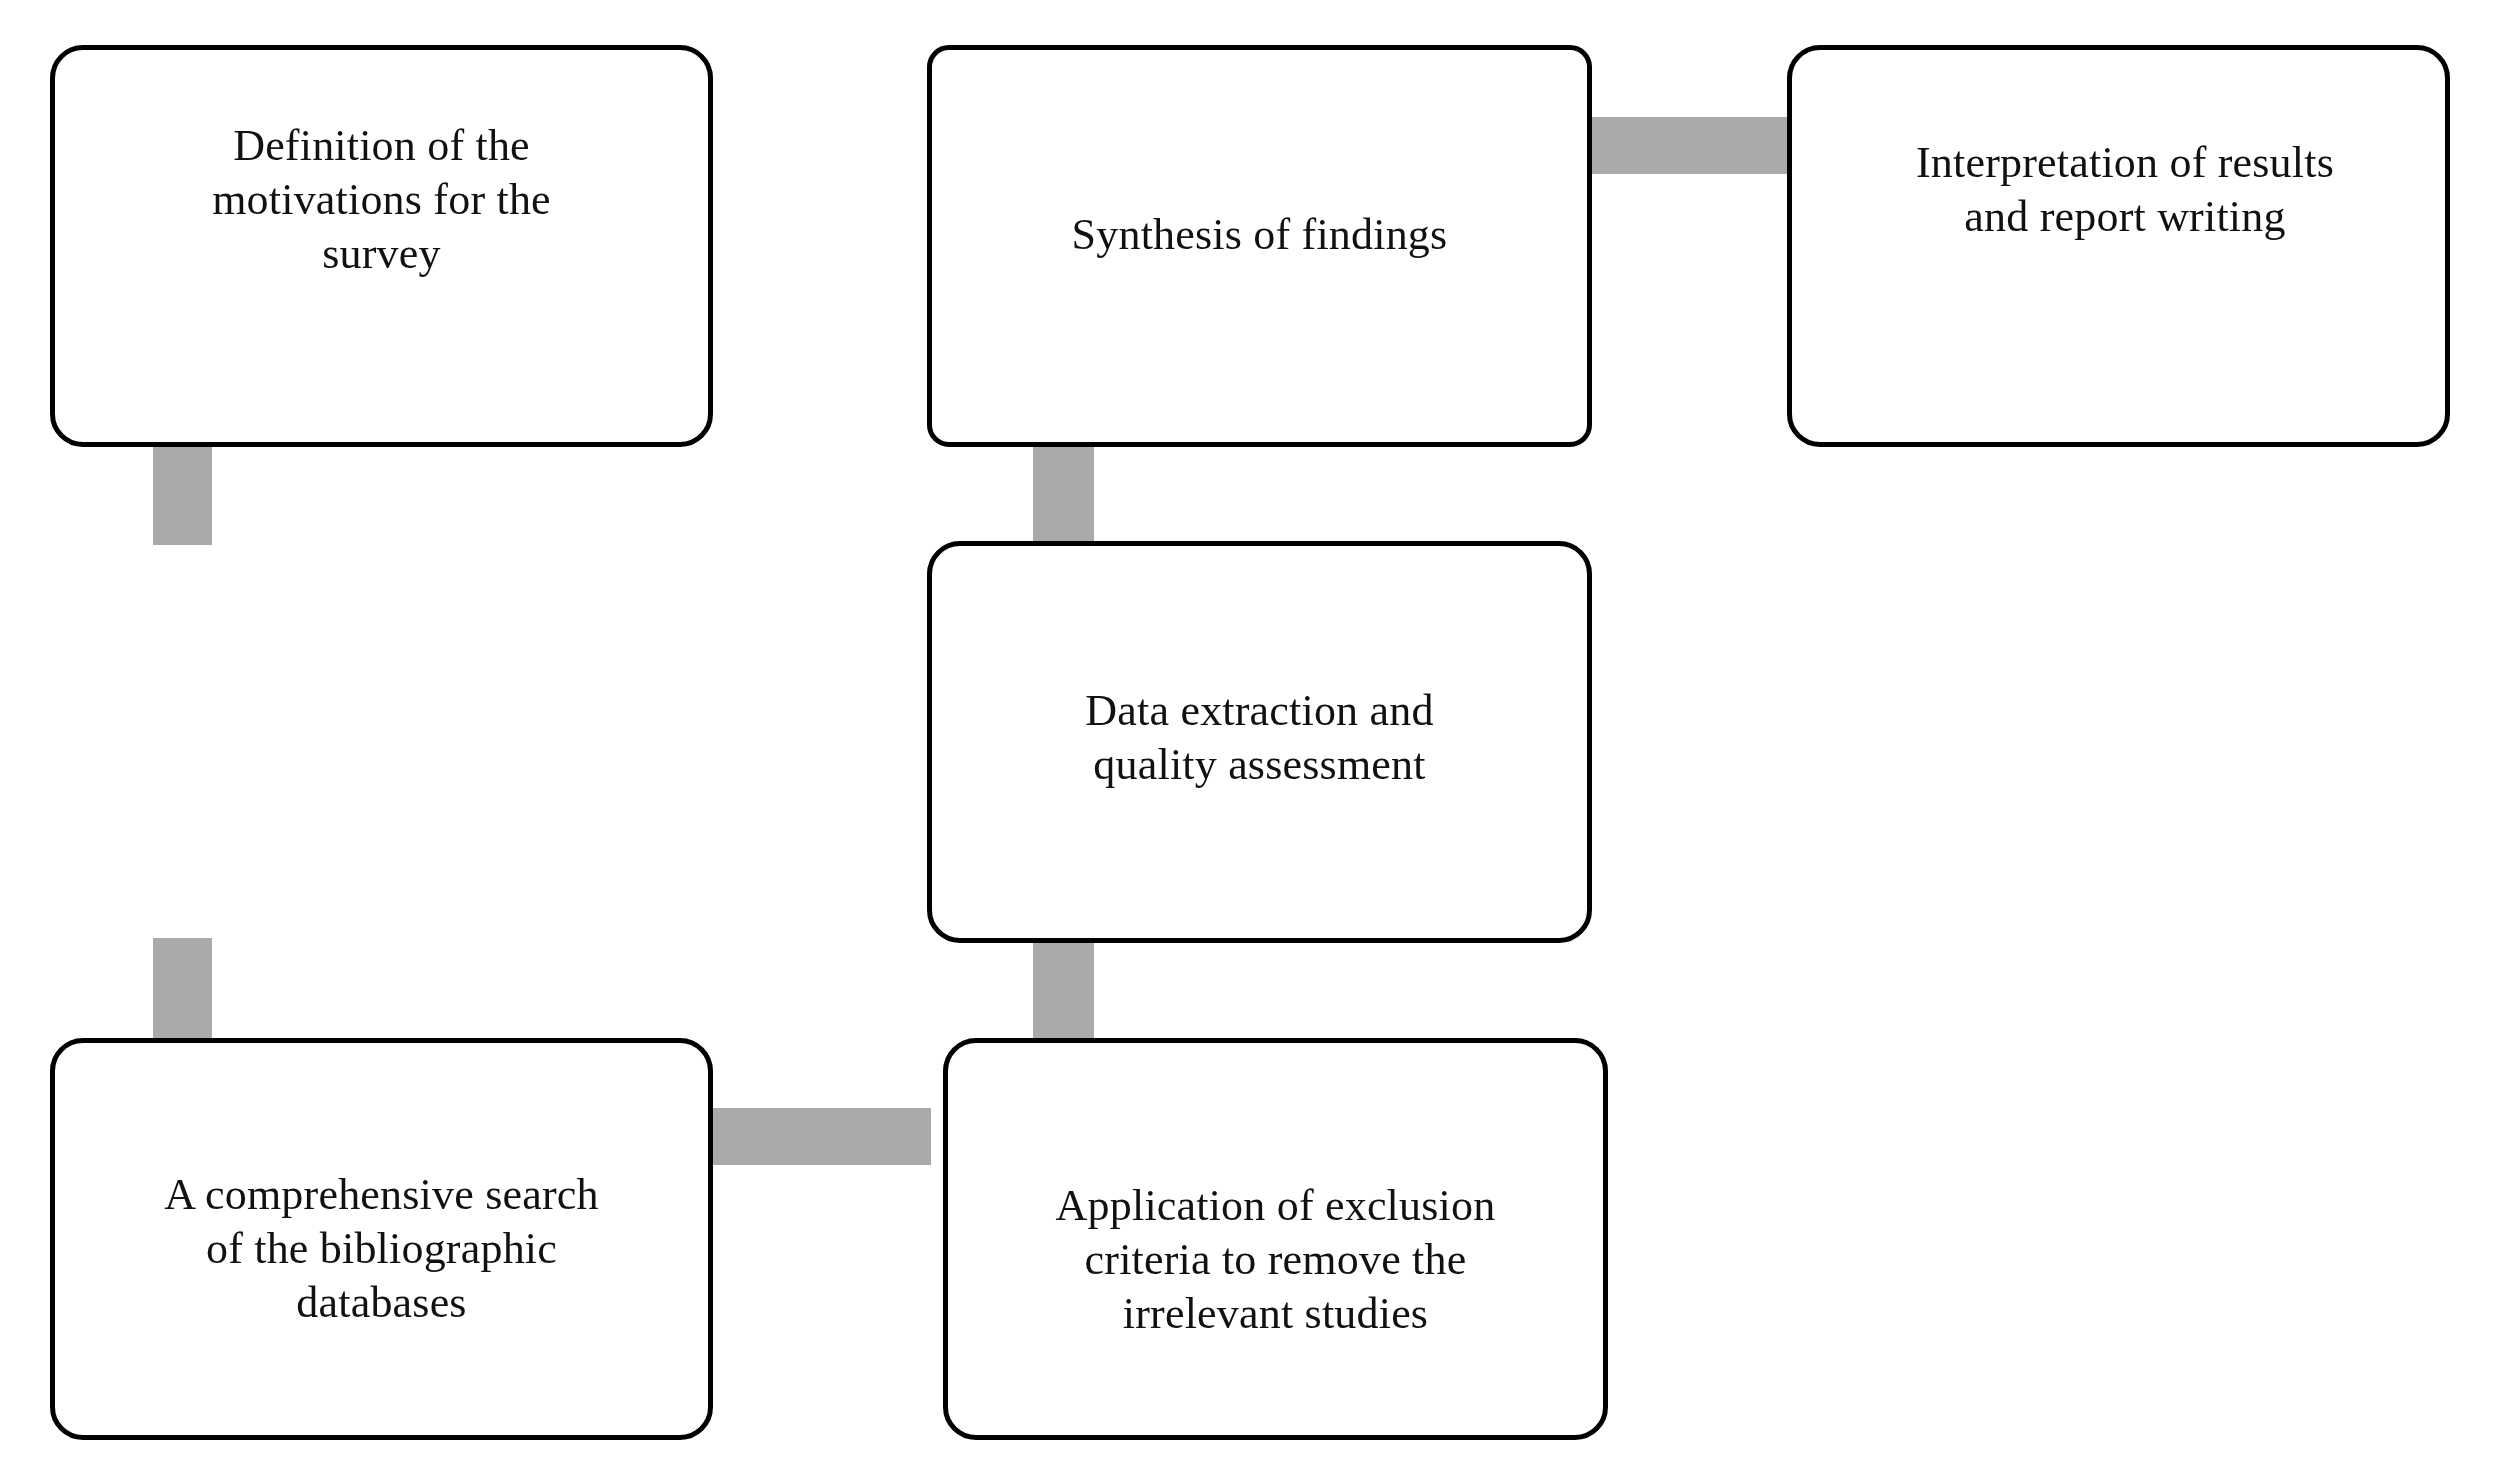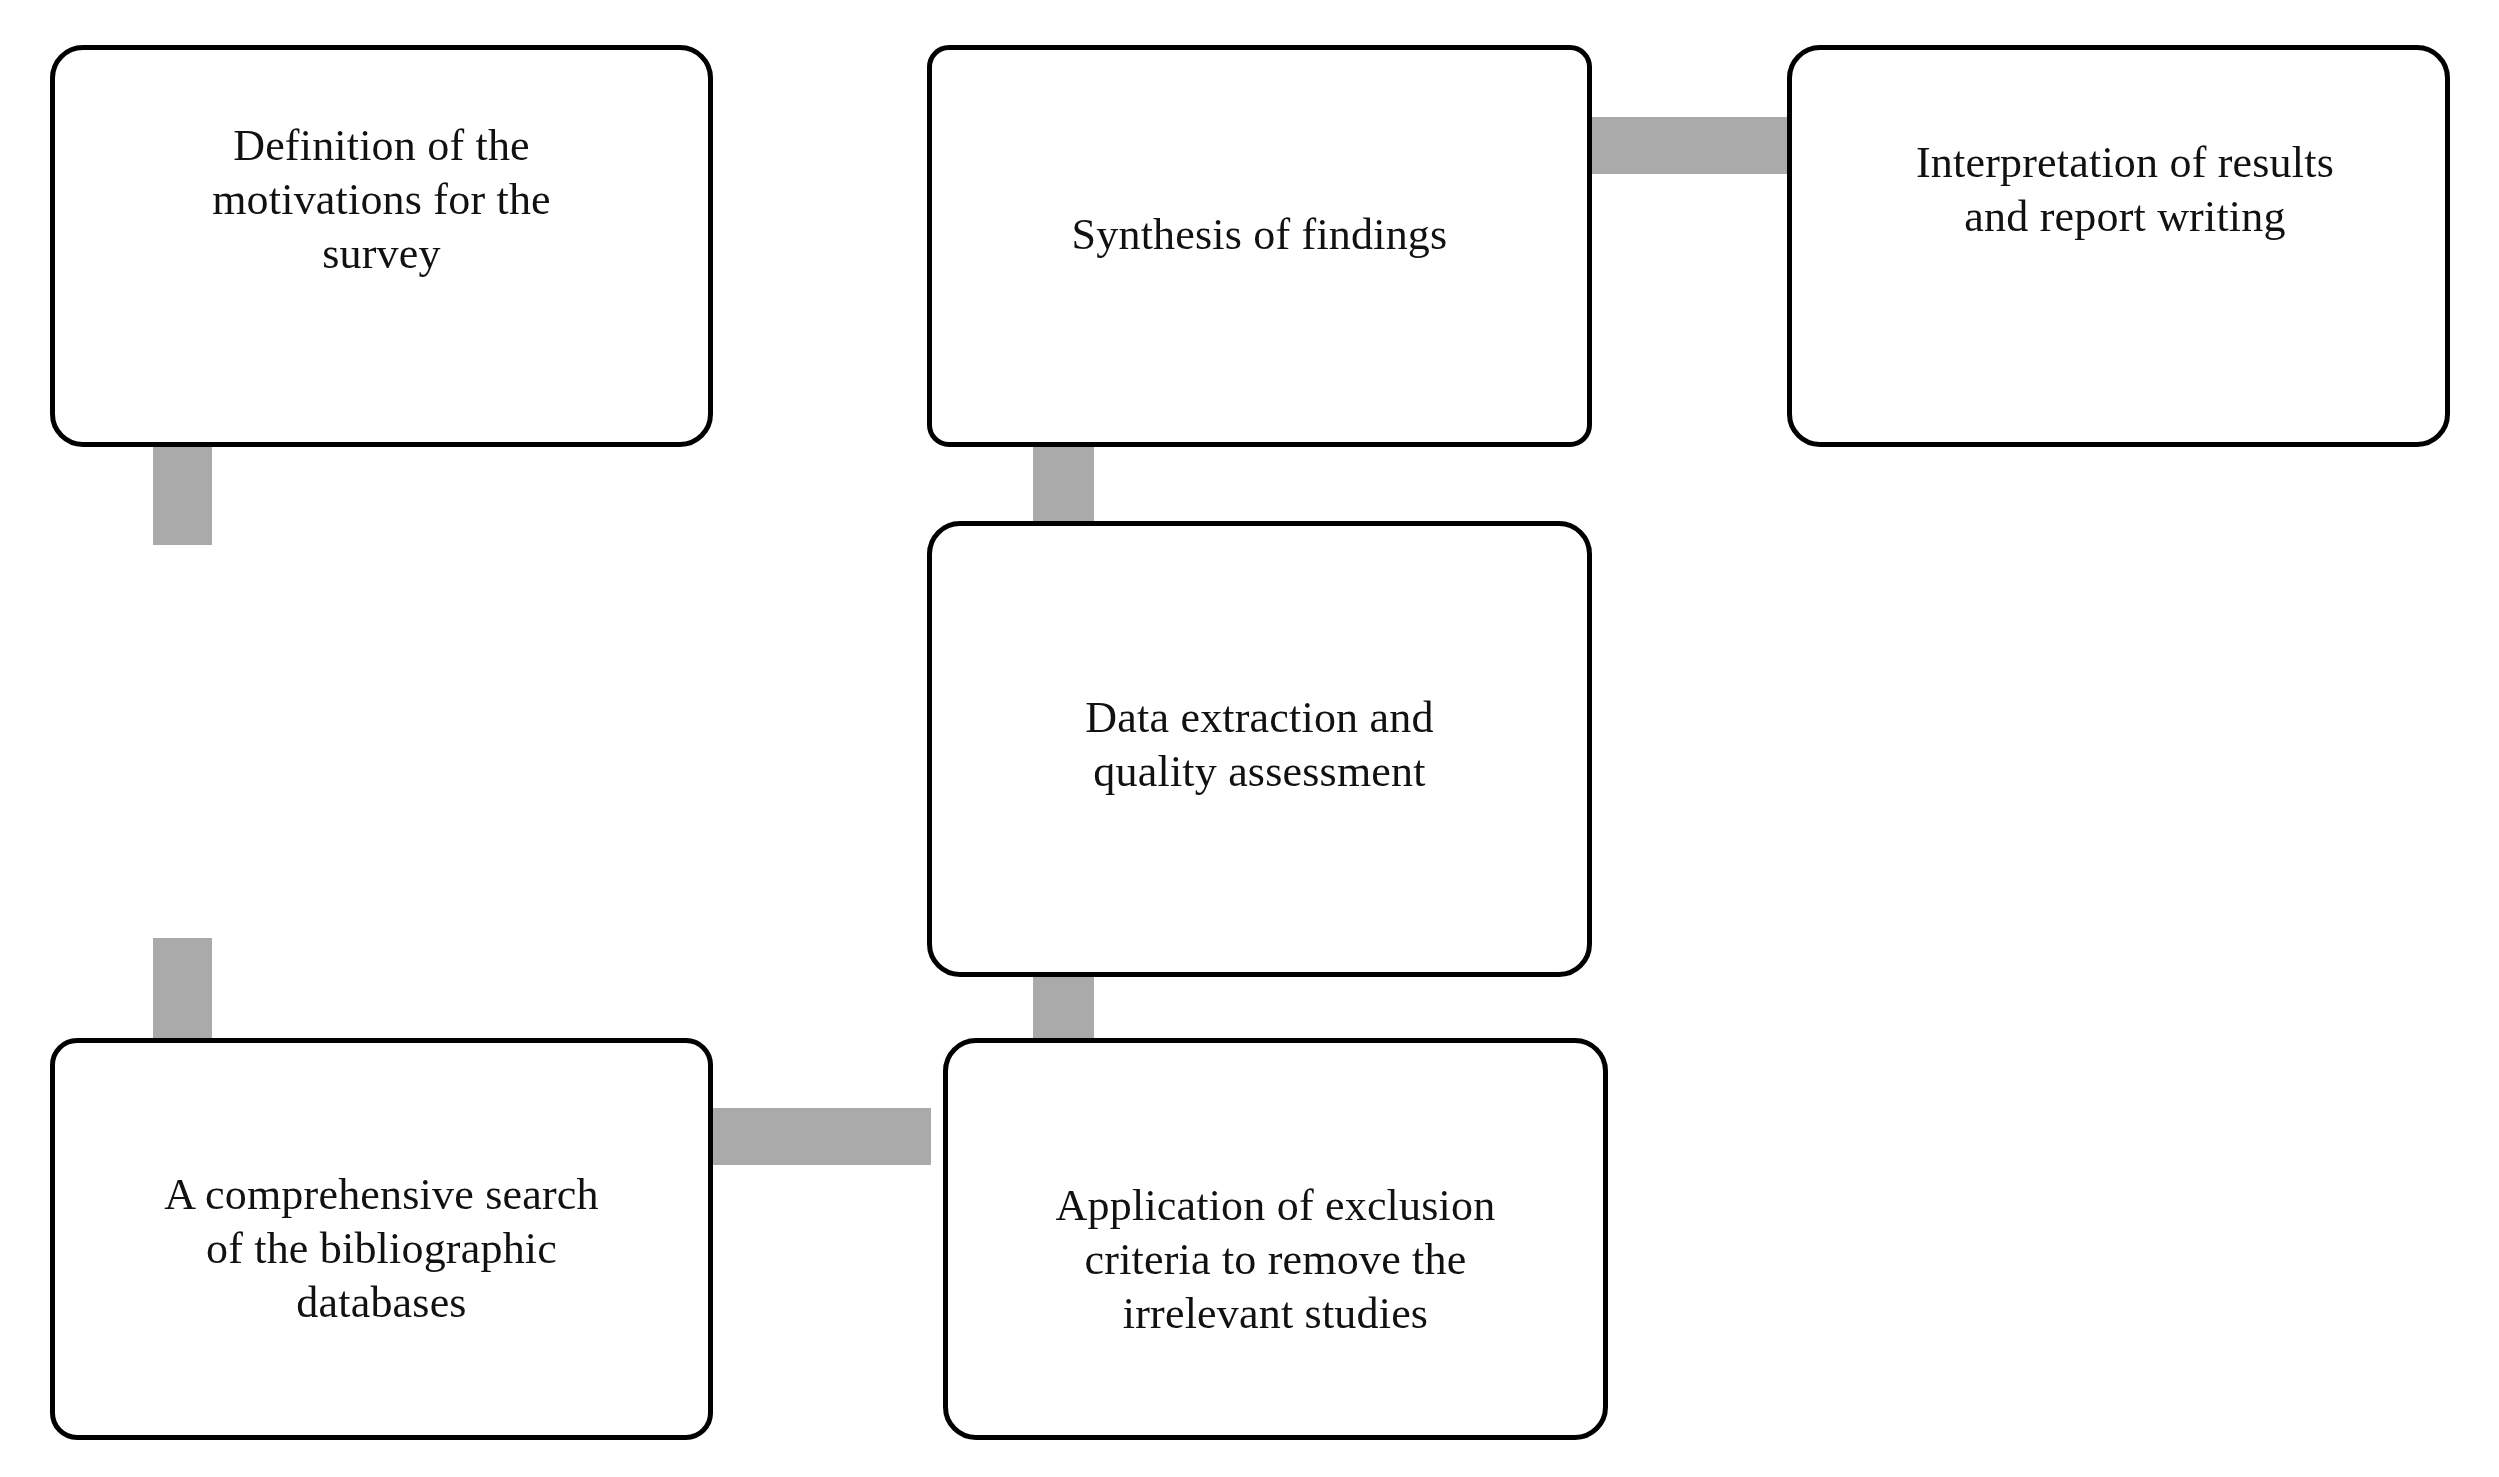--- a/index.html
+++ b/index.html
@@ -40,24 +40,24 @@
   }
   .connector {
     position: absolute;
     background: #aaaaaa;
     z-index: 1;
   }
 
   
   #node-definition      { left: 50px;   top: 45px;   width: 663px;  height: 402px; }
   #node-formulation     { left: 50px;   top: 541px;  width: 663px;  height: 402px; }
-  #node-search          { left: 50px;   top: 1038px; width: 663px;  height: 402px; border-radius: 27px; }
+  #node-search          { left: 50px;   top: 1038px; width: 663px;  height: 402px; }
 
   #node-synthesis       { left: 927px;  top: 45px;   width: 665px;  height: 402px; border-radius: 22px; }
-  #node-extraction      { left: 927px;  top: 521px;  width: 665px;  height: 456px; }
+  #node-extraction      { left: 927px;  top: 541px;  width: 665px;  height: 402px; }
   #node-exclusion       { left: 927px;  top: 1038px; width: 665px;  height: 402px; margin-left: 16px; }
 
   #node-interpretation  { left: 1787px; top: 45px;   width: 663px;  height: 402px; }
 
   
   #node-definition .node-label      { transform: translateY(-46px); }
   #node-synthesis .node-label       { transform: translateY(-11.5px); }
   #node-interpretation .node-label  { transform: translateY(-56px); padding-left: 34px; }
   #node-formulation .node-label     { transform: translateY(-3.8px); }
   #node-extraction .node-label      { transform: translateY(-3.8px); }

